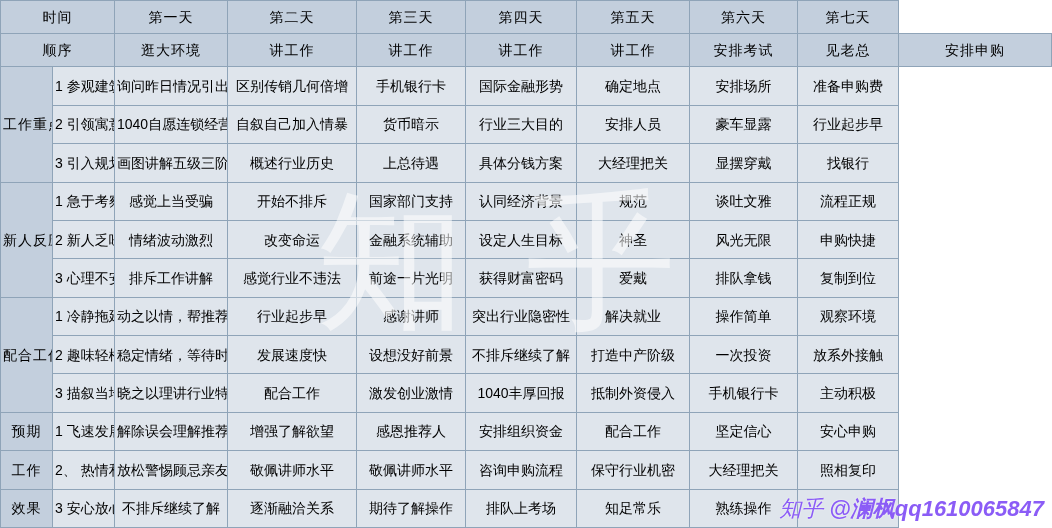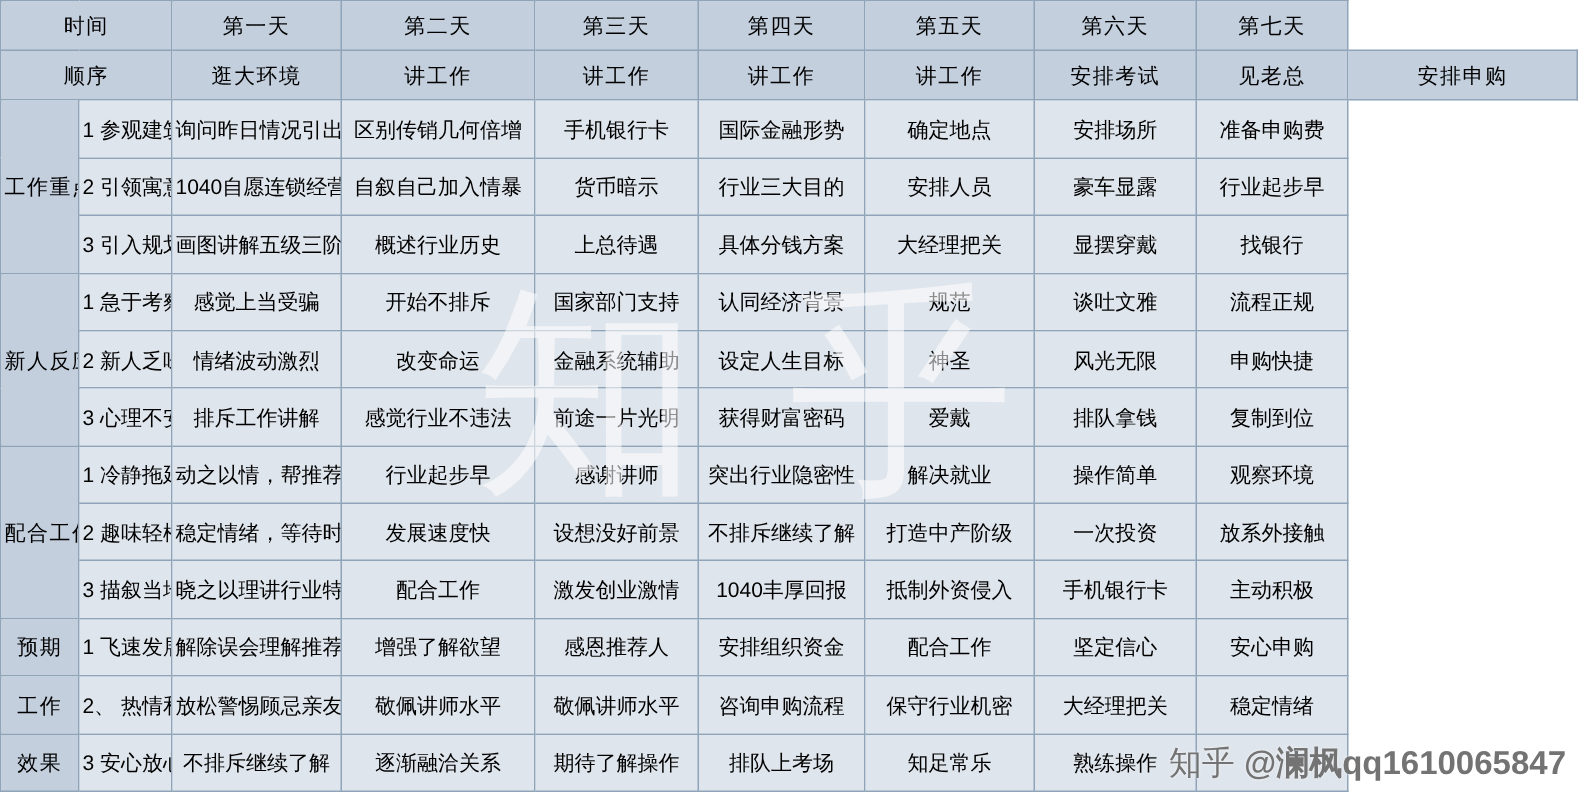--- a/index.html
+++ b/index.html
@@ -74,24 +74,25 @@
     color: rgba(255,255,255,0.55);
     letter-spacing: 60px;
     font-family: "DejaVu Sans", sans-serif;
     z-index: 5;
   }
   .zhihu {
     position: absolute;
     right: 8px;
     bottom: 4px;
     font-size: 22px;
-    color: #737373;
+    color: #8b5cf6;
     z-index: 10;
     font-family: "Liberation Sans", sans-serif;
     text-shadow: 0 0 2px rgba(255,255,255,0.8);
+    font-style: italic;
   }
   .zhihu .mark {
     font-weight: bold;
   }
 </style>
 </head>
 <body>
 
 <div id="sheet">
 
@@ -243,21 +244,21 @@
       </tr>
       <tr style="height:37px">
         <td class="rowlabel">工作</td>
         <td class="numcell"><span>2、</span> <span>热情和谐</span></td>
         <td class="body">放松警惕顾忌亲友感情</td>
         <td class="body">敬佩讲师水平</td>
         <td class="body">敬佩讲师水平</td>
         <td class="body">咨询申购流程</td>
         <td class="body">保守行业机密</td>
         <td class="body">大经理把关</td>
-        <td class="body">稳定情绪</td>
+        <td class="body">照相复印</td>
       </tr>
       <tr style="height:37px">
         <td class="rowlabel">效果</td>
         <td class="numcell"><span>3</span> <span>安心放心</span></td>
         <td class="body">不排斥继续了解</td>
         <td class="body">逐渐融洽关系</td>
         <td class="body">期待了解操作</td>
         <td class="body">排队上考场</td>
         <td class="body">知足常乐</td>
         <td class="body">熟练操作</td>

